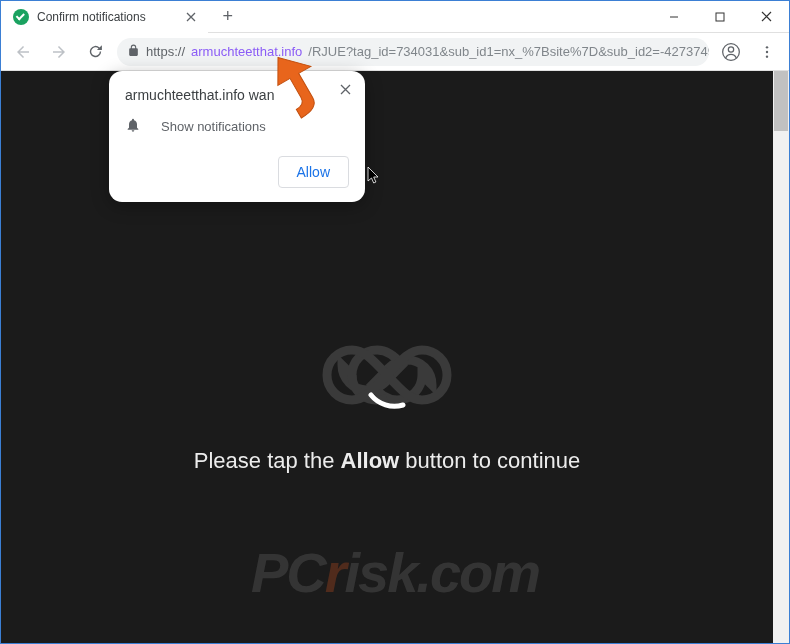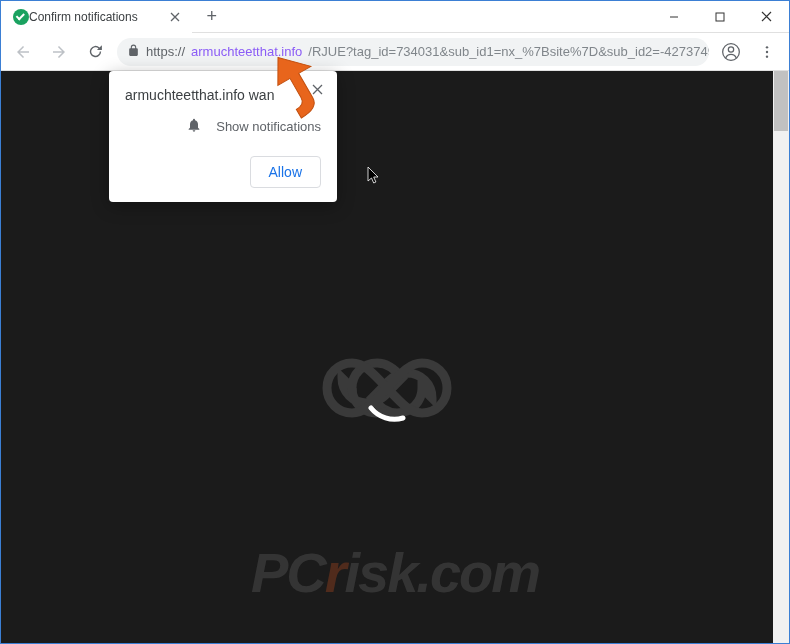--- a/index.html
+++ b/index.html
@@ -26,20 +26,21 @@
 }
 .tab {
   height: 32px;
   display: flex;
   align-items: center;
   padding: 0 10px 0 12px;
   background: #fff;
   border-radius: 8px 8px 0 0;
   font-size: 12px;
   color: #3c4043;
+  gap: 8px;
   max-width: 210px;
 }
 .tab-icon {
   width: 16px;
   height: 16px;
   border-radius: 50%;
   background: #1aa260;
   display: flex;
   align-items: center;
   justify-content: center;
@@ -193,40 +194,39 @@
 .tagline {
   font-size: 22px;
   color: #ececec;
   font-weight: 300;
 }
 .tagline b { font-weight: 600; }
 .perm-popup {
   position: absolute;
   top: 70px;
   left: 108px;
-  width: 228px;
-  background: #fff;
-  border-radius: 4px;
+  width: 256px;
+  background: #fff;
+  border-radius: 13px;
   box-shadow: 0 4px 18px rgba(0,0,0,.3);
   padding: 16px 16px 14px 16px;
   font-size: 13px;
   color: #3c4043;
 }
 .perm-title {
   font-size: 14px;
   margin-bottom: 14px;
 }
 .perm-row {
   display: flex;
   align-items: center;
-  gap: 14px;
+  gap: 20px;
   color: #5f6368;
   font-size: 13px;
   margin-bottom: 20px;
-  justify-content: flex-end;
 }
 .bell-icon { color: #5f6368; }
 .perm-close {
   position: absolute;
   top: 8px;
   right: 10px;
   width: 20px;
   height: 20px;
   display: flex;
   align-items: center;
@@ -372,20 +372,23 @@
         <svg viewBox="0 0 140 70" style="position:absolute;top:0;left:0">
           <path d="M35 35c0-14 11-25 25-25s20 10 30 20 16 20 30 20 25-11 25-25" fill="none" stroke="#3a3a3a" stroke-width="9" stroke-linecap="round" opacity="0"></path>
           <path d="M10 35c0-14 11-25 25-25 12 0 20 9 35 25 15 16 23 25 35 25 14 0 25-11 25-25s-11-25-25-25c-12 0-20 9-35 25-15 16-23 25-35 25-14 0-25-11-25-25z" fill="none" stroke="#3a3a3a" stroke-width="9"></path>
         </svg>
         <div class="spinner-arc">
           <svg width="38" height="20" viewBox="0 0 38 20">
             <path d="M3 3a30 30 0 0 0 32 10" fill="none" stroke="#fff" stroke-width="5" stroke-linecap="round"></path>
           </svg>
         </div>
       </div>
+      <div class="tagline">
+        <span>Please tap the </span><b>Allow</b><span> button to continue</span>
+      </div>
     </div>
     <div class="scrollbar">
       <div class="scrollbar-thumb"></div>
     </div>
   </div>
 
   <div class="perm-popup">
     <div class="perm-close">
       <svg width="11" height="11">
           <path d="M1 1l9 9M10 1l-9 9" stroke="currentColor" stroke-width="1.3"></path>

